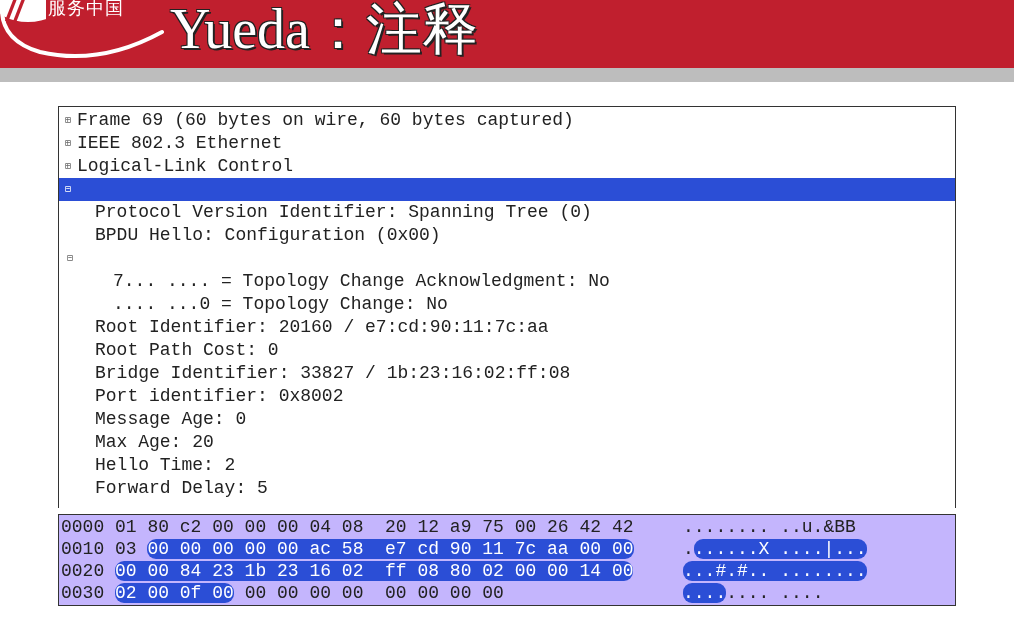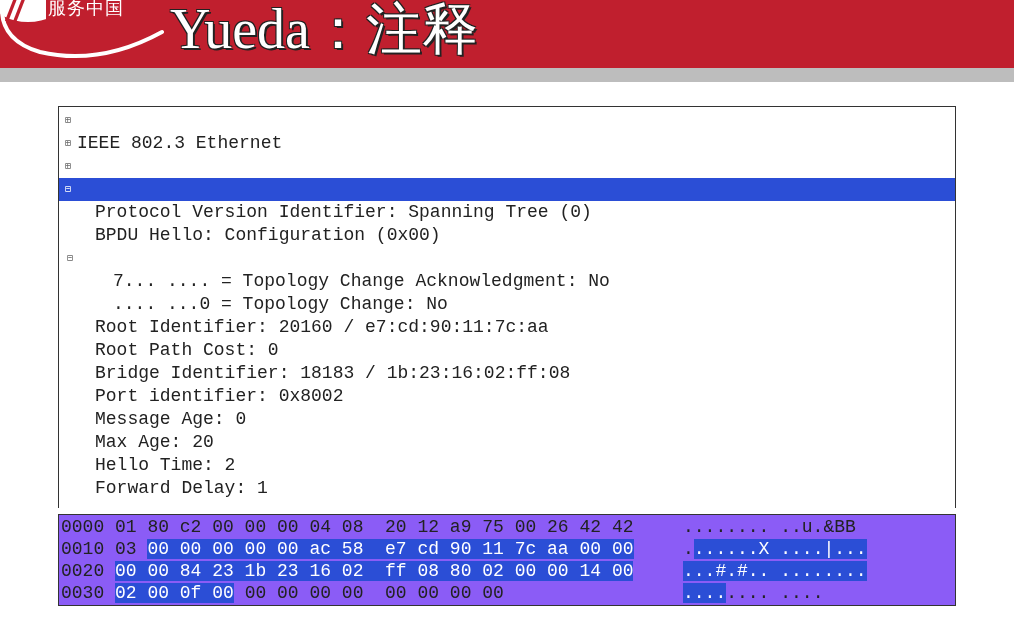--- a/index.html
+++ b/index.html
@@ -97,64 +97,65 @@
   }
   .tree-row.selected .expander { color: #fff; }
   .row-text { padding-left: 2px; }
   .hex-panel {
     margin: 6px 58px 0 58px;
     border: 1px solid #333;
     font-family: "Lucida Console", Consolas, "Courier New", monospace;
     font-size: 18px;
     line-height: 22px;
     color: #222;
-    background: #8b5cf6;
+    background: #c4b5fd;
     padding: 1px 2px 1px 2px;
     white-space: pre;
   }
   .hex-line { display: flex; }
   .hex-off { width: 54px; }
   .hex-bytes { width: 450px; }
   .hex-bytes2 { width: 118px; }
   .hex-ascii { }
   .hl {
     background: #2b4ed6;
     color: #fff;
+    border-radius: 9px;
   }
 </style>
 </head>
 <body>
 
 <div class="header-band">
   <div class="logo-wrap">
     <svg class="logo-swoosh" viewBox="0 0 170 68">
       <path d="M 2 6 Q 0 40 40 52 Q 100 66 162 32" stroke="#fff" stroke-width="4" fill="none" stroke-linecap="round"></path>
       <ellipse cx="28" cy="2" rx="34" ry="20" fill="#fff"></ellipse>
     </svg>
     <span class="logo-slash">//</span>
     <span class="logo-cn">服务中国</span>
   </div>
   <div class="title-text">Yueda：注释</div>
 </div>
 <div class="gray-bar"></div>
 <div class="content-gap"></div>
 
 <div class="packet-panel" id="packet-panel">
-    <div class="tree-row"><span style="display: inline-block; width: 0px;"></span><span class="expander">⊞</span></div>
+    <div class="tree-row"><span style="display: inline-block; width: 0px;"></span><span class="expander">⊞</span><span class="row-text">Frame 69 (60 bytes on wire, 60 bytes captured)</span></div>
     <div class="tree-row"><span style="display: inline-block; width: 0px;"></span><span class="expander">⊞</span><span class="row-text">IEEE 802.3 Ethernet</span></div>
-    <div class="tree-row"><span style="display: inline-block; width: 0px;"></span><span class="expander">⊞</span></div>
+    <div class="tree-row"><span style="display: inline-block; width: 0px;"></span><span class="expander">⊞</span><span class="row-text">Logical-Link Control</span></div>
     <div class="tree-row selected"><span style="display: inline-block; width: 0px;"></span><span class="expander">⊟</span></div>
     <div class="tree-row"><span style="display: inline-block; width: 18px;"></span><span class="expander"></span><span class="row-text">Protocol Version Identifier: Spanning Tree (0)</span></div>
     <div class="tree-row"><span style="display: inline-block; width: 18px;"></span><span class="expander"></span><span class="row-text">BPDU Hello: Configuration (0x00)</span></div>
     <div class="tree-row"><span style="display: inline-block; width: 2px;"></span><span class="expander">⊟</span></div>
     <div class="tree-row"><span style="display: inline-block; width: 36px;"></span><span class="expander"></span><span class="row-text">7... .... = Topology Change Acknowledgment: No</span></div>
     <div class="tree-row"><span style="display: inline-block; width: 36px;"></span><span class="expander"></span><span class="row-text">.... ...0 = Topology Change: No</span></div>
     <div class="tree-row"><span style="display: inline-block; width: 18px;"></span><span class="expander"></span><span class="row-text">Root Identifier: 20160 / e7:cd:90:11:7c:aa</span></div>
     <div class="tree-row"><span style="display: inline-block; width: 18px;"></span><span class="expander"></span><span class="row-text">Root Path Cost: 0</span></div>
-    <div class="tree-row"><span style="display: inline-block; width: 18px;"></span><span class="expander"></span><span class="row-text">Bridge Identifier: 18183 / 1b:23:16:02:ff:08</span></div>
+    <div class="tree-row"><span style="display: inline-block; width: 18px;"></span><span class="expander"></span><span class="row-text">Bridge Identifier: 33827 / 1b:23:16:02:ff:08</span></div>
     <div class="tree-row"><span style="display: inline-block; width: 18px;"></span><span class="expander"></span><span class="row-text">Port identifier: 0x8002</span></div>
     <div class="tree-row"><span style="display: inline-block; width: 18px;"></span><span class="expander"></span><span class="row-text">Message Age: 0</span></div>
     <div class="tree-row"><span style="display: inline-block; width: 18px;"></span><span class="expander"></span><span class="row-text">Max Age: 20</span></div>
     <div class="tree-row"><span style="display: inline-block; width: 18px;"></span><span class="expander"></span><span class="row-text">Hello Time: 2</span></div>
-    <div class="tree-row"><span style="display: inline-block; width: 18px;"></span><span class="expander"></span><span class="row-text">Forward Delay: 1</span></div>
+    <div class="tree-row"><span style="display: inline-block; width: 18px;"></span><span class="expander"></span><span class="row-text">Forward Delay: 5</span></div>
   </div>
 
 <div class="hex-panel" id="hex-panel"><div class="hex-line"><span class="hex-off">0000</span><span class="hex-bytes"><span>01 80 c2 00 00 00 04 08  20 12 a9 75 00 26 42 42</span></span><span class="hex-bytes2"></span><span class="hex-ascii"><span>........ ..u.&amp;BB</span></span></div><div class="hex-line"><span class="hex-off">0010</span><span class="hex-bytes"><span>03 </span><span class="hl">00 00 00 00 00 ac 58  e7 cd 90 11 7c aa 00 00</span></span><span class="hex-bytes2"></span><span class="hex-ascii"><span>.</span><span class="hl">......X ....|...</span></span></div><div class="hex-line"><span class="hex-off">0020</span><span class="hex-bytes"><span class="hl">00 00 84 23 1b 23 16 02  ff 08 80 02 00 00 14 00</span></span><span class="hex-bytes2"></span><span class="hex-ascii"><span class="hl">...#.#.. ........</span></span></div><div class="hex-line"><span class="hex-off">0030</span><span class="hex-bytes"><span class="hl">02 00 0f 00</span><span> 00 00 00 00  00 00 00 00</span></span><span class="hex-bytes2"></span><span class="hex-ascii"><span class="hl">....</span><span>.... ....</span></span></div></div>
 
 </body></html>

